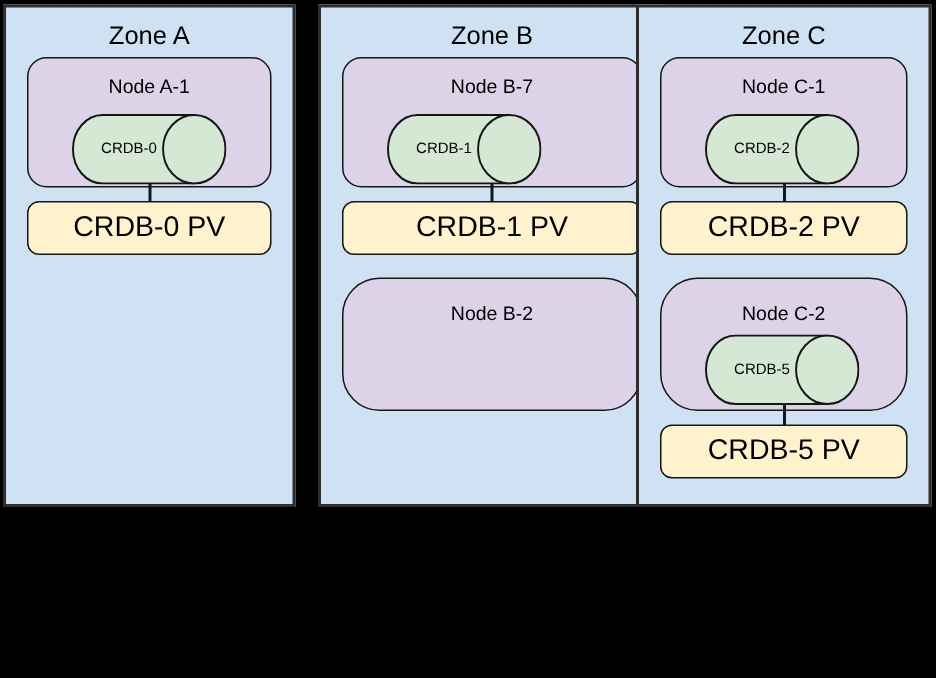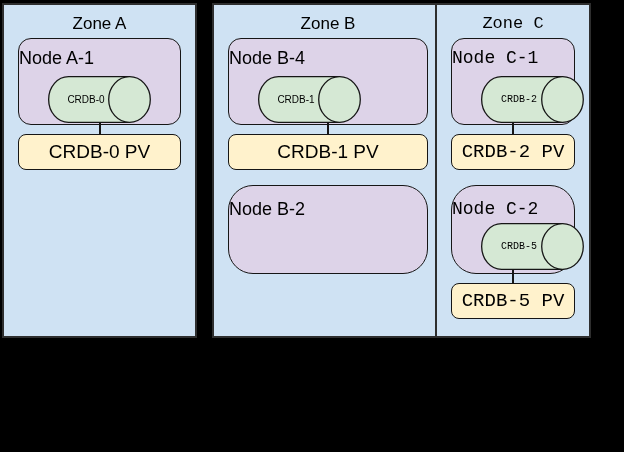--- a/index.html
+++ b/index.html
@@ -18,42 +18,43 @@
   .zone {
     position: absolute;
     top: 3px;
     height: 335px;
     background: var(--zone-fill, #cfe2f3);
     border: 2px solid var(--zone-stroke, #2e2e2e);
     box-sizing: border-box;
   }
   .zone-a { left: 2px;   width: 195px; }
   .zone-b { left: 212px; width: 232px; }
-  .zone-c { left: 435px; width: 156px; font-family: Liberation Mono, monospace; }
+  .zone-c { left: 424px; width: 197px; }
   .zone-title {
     position: absolute;
     top: 12px; left: 0; right: 0;
     text-align: center;
     font-size: 17px;
     line-height: 14px;
   }
   .node {
     position: absolute;
     left: 14px; right: 14px;
     background: var(--node-fill, #ddd3e8);
     border: 1px solid var(--shape-stroke, #1a1a1a);
     border-radius: 13px;
     box-sizing: border-box;
   }
   .node-1 { top: 33px;  height: 87px; }
   .node-2 { top: 180px; height: 89px; border-radius: 25px; }
   .node-label {
     position: absolute;
     top: 12px; left: 0; right: 0;
-    font-size: 18px;
+    text-align: center;
+    font-size: 13px;
     line-height: 14px;
   }
   .node-2 .node-label { top: 16px; }
   .cylinder {
     position: absolute;
     top: 37px; left: 29px;
     width: 103px; height: 47px;
   }
   .cylinder svg { display: block; }
   .cylinder-label {
@@ -109,21 +110,21 @@
 
     <div class="pv pv-1">
       <span>CRDB-0 PV</span>
     </div>
   </div>
 
   <div class="zone zone-b">
     <div class="zone-title">Zone B</div>
 
     <div class="node node-1">
-      <div class="node-label">Node B-4</div>
+      <div class="node-label">Node B-7</div>
       <div class="cylinder">
         <svg width="103" height="47" viewBox="0 0 103 47">
           <path class="cyl-body" d="M81.5 0.65 L20.5 0.65 C9.5 0.65 0.65 10.85 0.65 23.5 C0.65 36.15 9.5 46.35 20.5 46.35 L81.5 46.35 Z"></path>
           <ellipse class="cyl-body" cx="81.5" cy="23.5" rx="20.8" ry="22.85"></ellipse>
         </svg>
         <div class="cylinder-label">CRDB-1</div>
       </div>
     </div>
 
     <div class="connector connector-1"></div>

